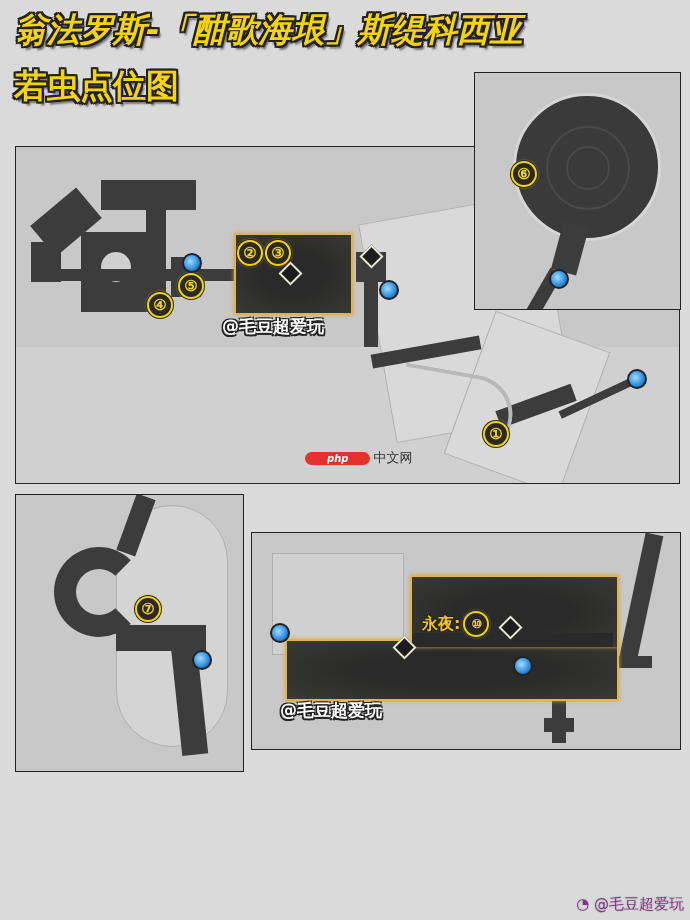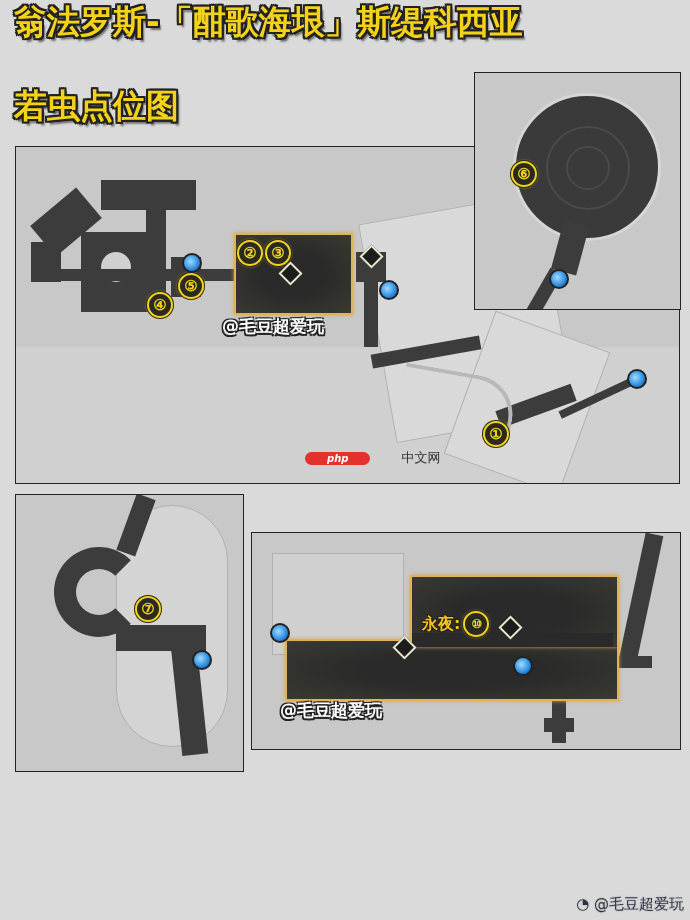--- a/index.html
+++ b/index.html
@@ -12,28 +12,28 @@
   .lite{position:absolute;background:#d9d9d9;border:1px solid #b0b0b0;}
   .hl{position:absolute;background:radial-gradient(ellipse at center,#2a2a2a 40%,#3a3a32 100%);border:2px solid #e0b25a;box-shadow:0 0 4px #d4a84a;}
   .num{position:absolute;width:22px;height:22px;border-radius:50%;background:#2a2a20;border:2px solid #f3d21e;box-shadow:0 0 0 1px #2a2a20,0 0 3px #f3d21e;color:#f3d21e;font-weight:bold;font-size:15px;line-height:22px;text-align:center;font-family:"DejaVu Serif",serif;}
   .num.wide{font-size:12px;letter-spacing:-1px;}
   .tp{position:absolute;width:16px;height:16px;border-radius:50%;background:radial-gradient(circle at 40% 40%,#9fdcff,#2a8be0 60%,#1a3d6a);border:2px solid #222;}
   .dia{position:absolute;width:13px;height:13px;background:#1d1d1d;border:2px solid #e8e8d0;transform:rotate(45deg);}
   .wm{position:absolute;font-weight:bold;font-size:17px;color:#fff;text-shadow:-1.5px -1.5px 0 #222,1.5px -1.5px 0 #222,-1.5px 1.5px 0 #222,1.5px 1.5px 0 #222;}
   .legend{position:absolute;font-weight:bold;font-size:16px;color:#f3c21e;text-shadow:-1px -1px 0 #222,1px -1px 0 #222,-1px 1px 0 #222,1px 1px 0 #222;}
   .php{position:absolute;left:305px;top:449px;display:flex;align-items:center;gap:3px;}
   .php .badge{background:#e2322b;color:#fff;font-style:italic;font-weight:bold;font-size:10px;border-radius:9px;padding:1px 22px;}
-  .php .cn{font-size:13px;color:#333;margin-left:28px;}
-  .weibo{position:absolute;right:6px;bottom:6px;color:#0f172a;font-size:15px;text-shadow:0 0 2px #999;opacity:.85;}
+  .php .cn{font-size:13px;color:#333;}
+  .weibo{position:absolute;right:6px;bottom:6px;color:#701a75;font-size:15px;text-shadow:0 0 2px #999;opacity:.85;}
 </style>
 </head>
 <body>
 
-<div class="title" style="top:0;">翁法罗斯-「酣歌海垠」斯缇科西亚</div>
-<div class="title" style="top:84px;">若虫点位图</div>
+<div class="title" style="top:8px;font-style:italic;">翁法罗斯-「酣歌海垠」斯缇科西亚</div>
+<div class="title" style="top:64px;">若虫点位图</div>
 
 <div class="panel" style="left:15px;top:146px;width:663px;height:336px;">
   <div class="land" style="left:0;top:200px;width:663px;height:136px;background:#d0d0d0;"></div>
   <div class="lite" style="left:360px;top:60px;width:180px;height:220px;transform:rotate(-10deg);"></div>
   <div class="lite" style="left:450px;top:180px;width:120px;height:150px;transform:rotate(20deg);"></div>
 
   <div class="path" style="left:85px;top:33px;width:95px;height:30px;"></div>
   <div class="path" style="left:130px;top:50px;width:20px;height:110px;"></div>
   <div class="path" style="left:20px;top:55px;width:60px;height:40px;transform:rotate(-40deg);"></div>
   <div class="path" style="left:15px;top:95px;width:30px;height:40px;"></div>

